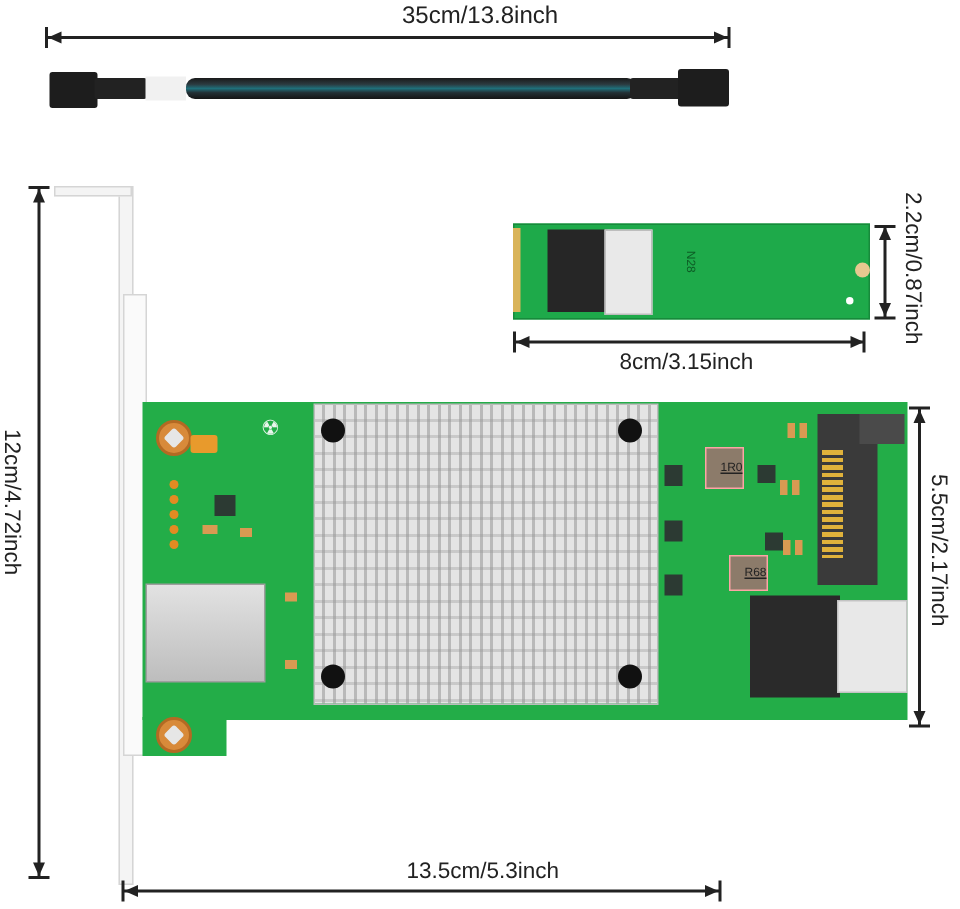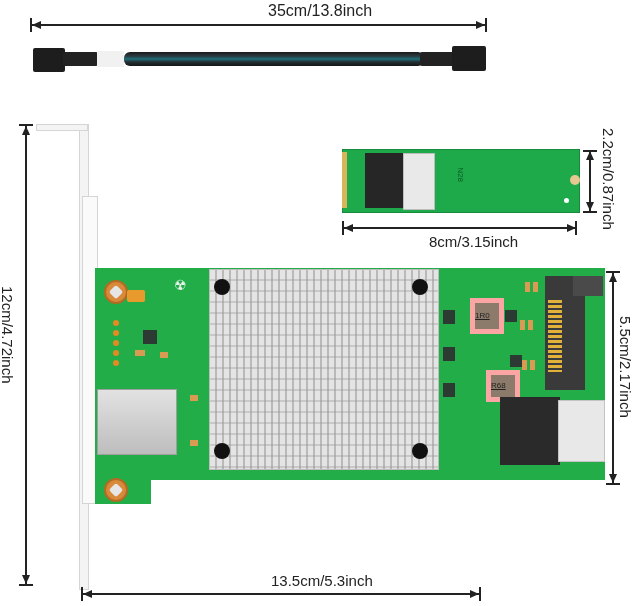--- a/index.html
+++ b/index.html
@@ -33,21 +33,21 @@
   .heatsink{position:absolute;background:repeating-linear-gradient(90deg,#e4e4e4 0px,#e4e4e4 5px,#b9b9b9 5px,#b9b9b9 7px);border:1px solid #bcbcbc;}
   .heatsink-rows{position:absolute;inset:0;background:repeating-linear-gradient(180deg,transparent 0px,transparent 9px,rgba(150,150,150,.35) 9px,rgba(150,150,150,.35) 11px);}
   .pin{position:absolute;width:16px;height:16px;border-radius:50%;background:#111;}
   .rj45{position:absolute;background:linear-gradient(180deg,#e2e2e2,#bdbdbd);border:1px solid #9e9e9e;}
   .screw{position:absolute;width:20px;height:20px;border-radius:50%;background:#d88a3a;border:2px solid #b36a23;}
   .screw::after{content:"";position:absolute;left:5px;top:5px;width:10px;height:10px;background:#e6e6e6;border-radius:2px;transform:rotate(45deg);}
   .sata{position:absolute;background:#3a3a3a;}
   .sata-pins{position:absolute;background:repeating-linear-gradient(180deg,#e0b23b 0px,#e0b23b 3px,#3a3a3a 3px,#3a3a3a 5px);}
   .sff{position:absolute;background:#2a2a2a;}
   .sff-plug{position:absolute;background:#e8e8e8;border:1px solid #c3c3c3;}
-  .inductor{position:absolute;background:#8c7b6a;border:5px solid #fca5a5;font-size:8px;color:#222;text-align:left;text-decoration:underline;}
+  .inductor{position:absolute;background:#8c7b6a;border:1px solid #fca5a5;font-size:8px;color:#222;text-align:right;text-decoration:underline;}
   .chip{position:absolute;background:#2c3a33;}
   .led{position:absolute;width:6px;height:6px;border-radius:50%;background:#e38b22;}
   .smd{position:absolute;background:#d99a52;}
   .pad-orange{position:absolute;background:#e89a2c;border-radius:2px;}
 </style>
 </head>
 <body>
 
 <div>
   <div class="label" style="left:268px;top:2px;font-size:16px;">35cm/13.8inch</div>
@@ -85,21 +85,21 @@
   <div class="tick-h" style="left:583px;top:211px;"></div>
   <div class="label rot90" style="left:617px;top:128px;font-size:15px;">2.2cm/0.87inch</div>
 </div>
 
 <div>
   <div class="tick-v" style="left:342px;top:221px;"></div>
   <div class="hline" style="left:343px;top:227px;width:233px;"></div>
   <div class="arrow-l" style="left:344px;top:224px;"></div>
   <div class="arrow-r" style="left:567px;top:224px;"></div>
   <div class="tick-v" style="left:575px;top:221px;"></div>
-  <div class="label" style="left:429px;top:233px;">8cm/3.15inch</div>
+  <div class="label" style="left:413px;top:233px;">8cm/3.15inch</div>
 </div>
 
 <div>
   <div class="tick-h" style="left:19px;top:124px;"></div>
   <div class="vline" style="left:25px;top:125px;height:460px;"></div>
   <div class="arrow-u" style="left:22px;top:126px;"></div>
   <div class="arrow-d" style="left:22px;top:575px;"></div>
   <div class="tick-h" style="left:19px;top:584px;"></div>
   <div class="label rot90" style="left:16px;top:286px;font-size:15px;">12cm/4.72inch</div>
 </div>

